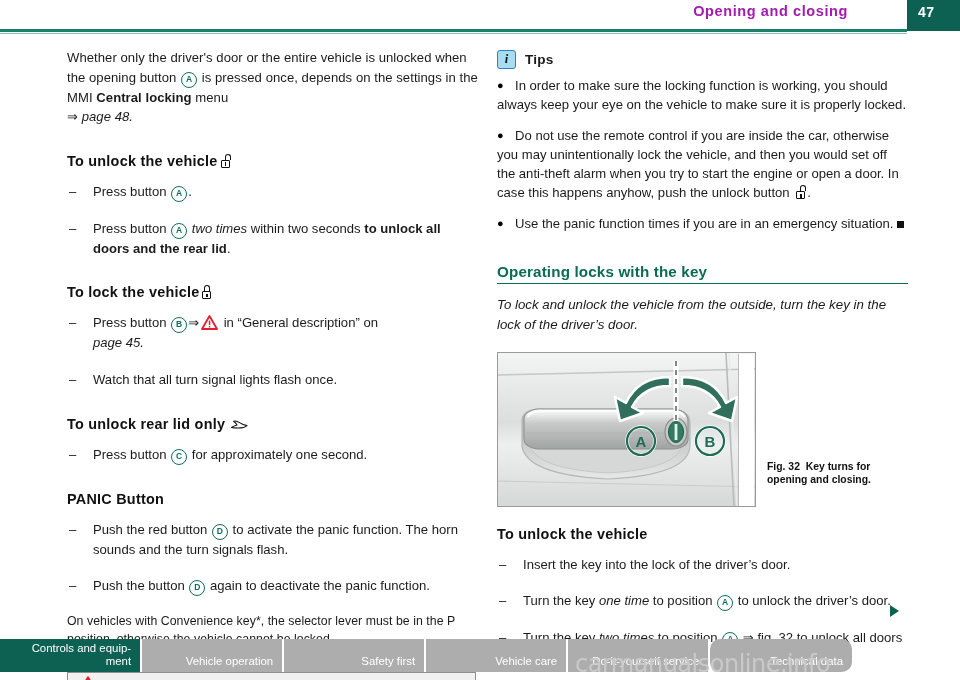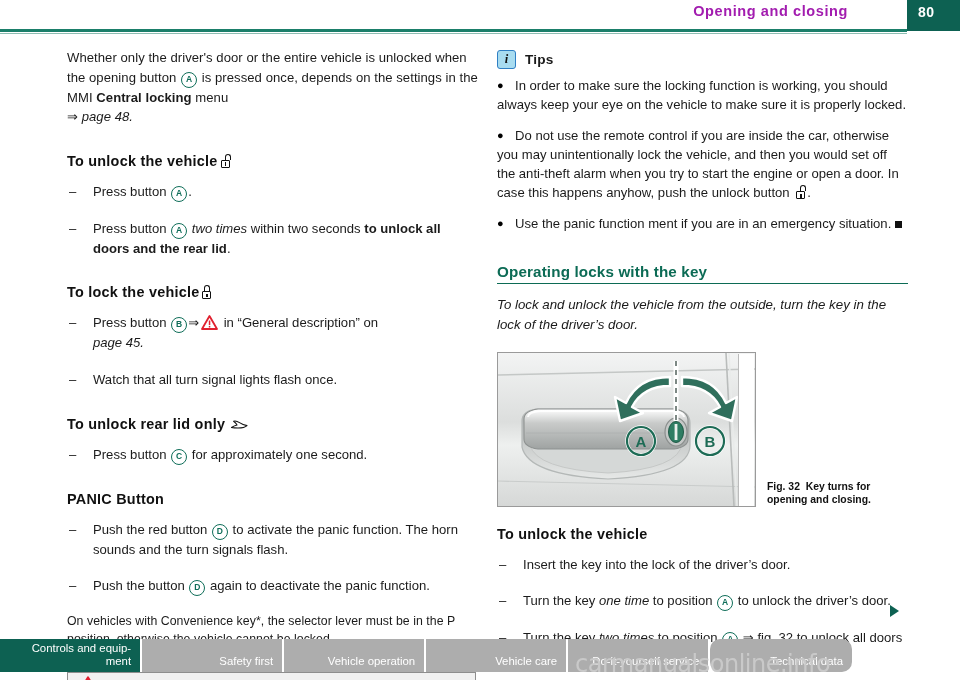--- a/index.html
+++ b/index.html
@@ -300,21 +300,21 @@
     right: 1px;
     top: 1px;
     width: 15px;
     height: 153px;
     background: #ffffff;
     border-left: 1px solid #bbbbbb;
   }
   .fig-caption {
     position: absolute;
     left: 270px;
-    top: 128px;
+    top: 108px;
     width: 140px;
     font-size: 10.4px;
     font-weight: bold;
     line-height: 13px;
     color: #111;
   }
 
   
   .cont-arrow {
     position: absolute;
@@ -369,21 +369,21 @@
     white-space: nowrap;
     pointer-events: none;
   }
 </style>
 </head>
 <body>
 
 <div class="header">
   <div class="header-title">Opening and closing</div>
   <div class="page-tab">
-    <div class="page-number">80</div>
+    <div class="page-number">47</div>
   </div>
   <div class="header-rule"></div>
   <div class="header-rule-thin"></div>
 </div>
 
 <div class="col col-left">
 
   <p class="blk"><span>Whether only the driver's door or the entire vehicle is unlocked when the opening button </span><span class="badge">A</span><span> is pressed once, depends on the settings in the MMI </span><b>Central locking</b><span> menu </span><br><span class="arrow">⇒</span> <i>page 48.</i></p>
 
   <div class="gap-l"></div>
@@ -455,21 +455,21 @@
   <div style="height:6px"></div>
 
   <div class="bullet-item"><span class="bdot">●</span><span>In order to make sure the locking function is working, you should always keep your eye on the vehicle to make sure it is properly locked.</span></div>
 
   <div class="gap-s"></div>
 
   <div class="bullet-item"><span class="bdot">●</span><span>Do not use the remote control if you are inside the car, otherwise you may unintentionally lock the vehicle, and then you would set off the anti-theft alarm when you try to start the engine or open a door. In case this happens anyhow, push the unlock button </span><span class="lock-icon open"><span class="shackle"></span><span class="body"></span></span><span>.</span></div>
 
   <div class="gap-s"></div>
 
-  <div class="bullet-item"><span class="bdot">●</span><span>Use the panic function ment if you are in an emergency situation.</span><span class="endmark"></span></div>
+  <div class="bullet-item"><span class="bdot">●</span><span>Use the panic function times if you are in an emergency situation.</span><span class="endmark"></span></div>
 
   <div class="gap-xl"></div>
 
   <div class="green-head">Operating locks with the key</div>
   <div class="green-rule"></div>
 
   <div class="ital-intro">To lock and unlock the vehicle from the outside, turn the key in the lock of the driver’s door.</div>
 
   <div class="gap-m"></div>
 
@@ -544,24 +544,24 @@
 
 </div>
 
 <div class="cont-arrow"></div>
 
 <div class="footer">
   <div class="ftab active" style="width:160px">
       <span>Controls and equip-<br>ment</span>
     </div>
   <div class="ftab" style="width:160px">
+      <span>Vehicle operation</span>
+    </div>
+  <div class="ftab" style="width:160px">
       <span>Safety first</span>
-    </div>
-  <div class="ftab" style="width:160px">
-      <span>Vehicle operation</span>
     </div>
   <div class="ftab" style="width:160px">
       <span>Vehicle care</span>
     </div>
   <div class="ftab" style="width:160px">
       <span>Do-it-yourself service</span>
     </div>
   <div class="ftab" style="width:160px">
       <span>Technical data</span>
     </div>

